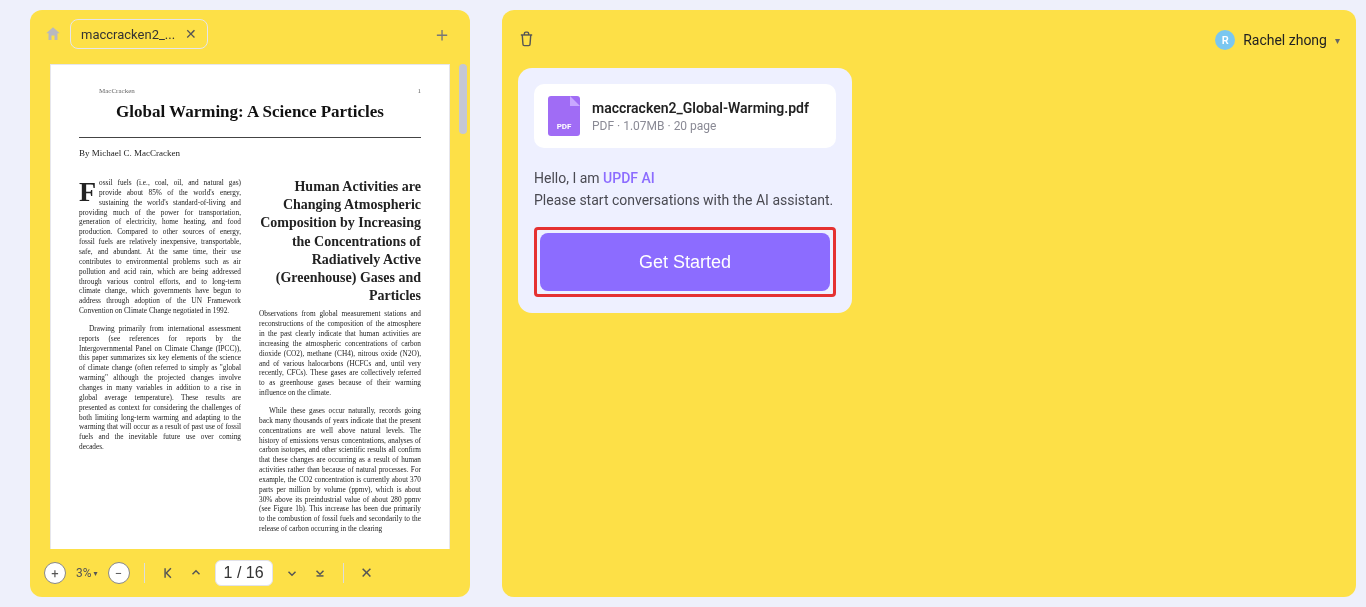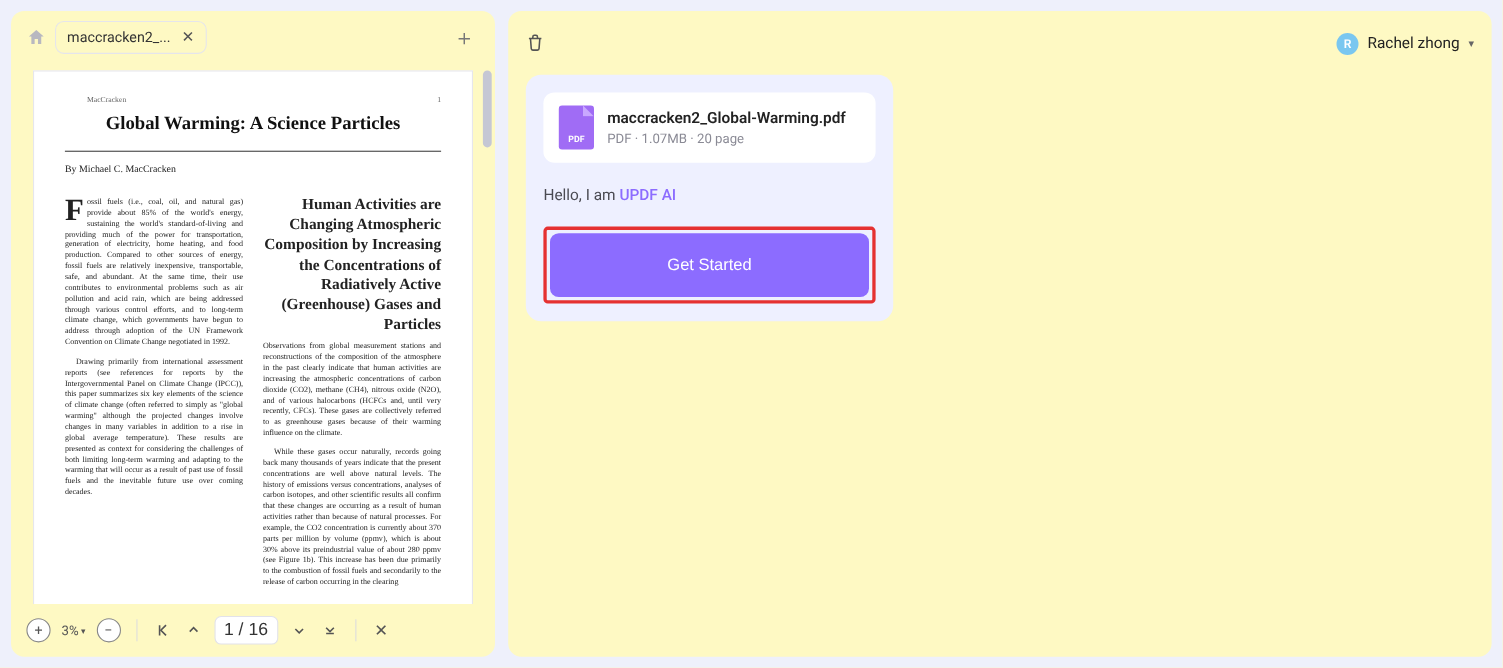--- a/index.html
+++ b/index.html
@@ -7,25 +7,26 @@
     font-family: -apple-system, BlinkMacSystemFont, "Segoe UI", Roboto, Arial, sans-serif;
     background: #eef0fb;
     width: 1366px;
     height: 607px;
     overflow: hidden;
     display: flex;
     padding: 10px;
     gap: 12px;
   }
   .panel {
-    background: #fef9c3;
+    background: #fde047;
     border-radius: 12px;
     display: flex;
     flex-direction: column;
     position: relative;
+    margin-left: 20px;
   }
   .left-panel {
     width: 440px;
     height: 587px;
   }
   .right-panel {
     flex: 1;
     height: 587px;
     padding: 16px;
   }
@@ -253,21 +254,21 @@
     padding:3px;
     border-radius:4px;
   }
   .cta {
     background:#8c6cff;
     color:#fff;
     border:none;
     width:100%;
     height:58px;
     border-radius:8px;
-    font-size:15px;
+    font-size:18px;
     cursor:pointer;
   }
 </style>
 </head>
 <body>
 
 <div class="panel left-panel">
   <div class="lp-header">
     <span class="home-icon">
       <svg width="18" height="18" viewBox="0 0 24 24" fill="currentColor">
@@ -363,19 +364,20 @@
       <div class="file-meta">
         <span class="file-name">maccracken2_Global-Warming.pdf</span>
         <span class="file-sub">
           <span>PDF</span> · <span>1.07MB</span> · <span>20 page</span>
         </span>
       </div>
     </div>
 
     <div class="greet">
       <span>Hello, I am </span><span class="brand">UPDF AI</span><br>
+      <span>Please start conversations with the AI assistant.</span>
     </div>
 
     <div class="cta-wrap">
       <button class="cta">Get Started</button>
     </div>
   </div>
 </div>
 
 </body></html>

